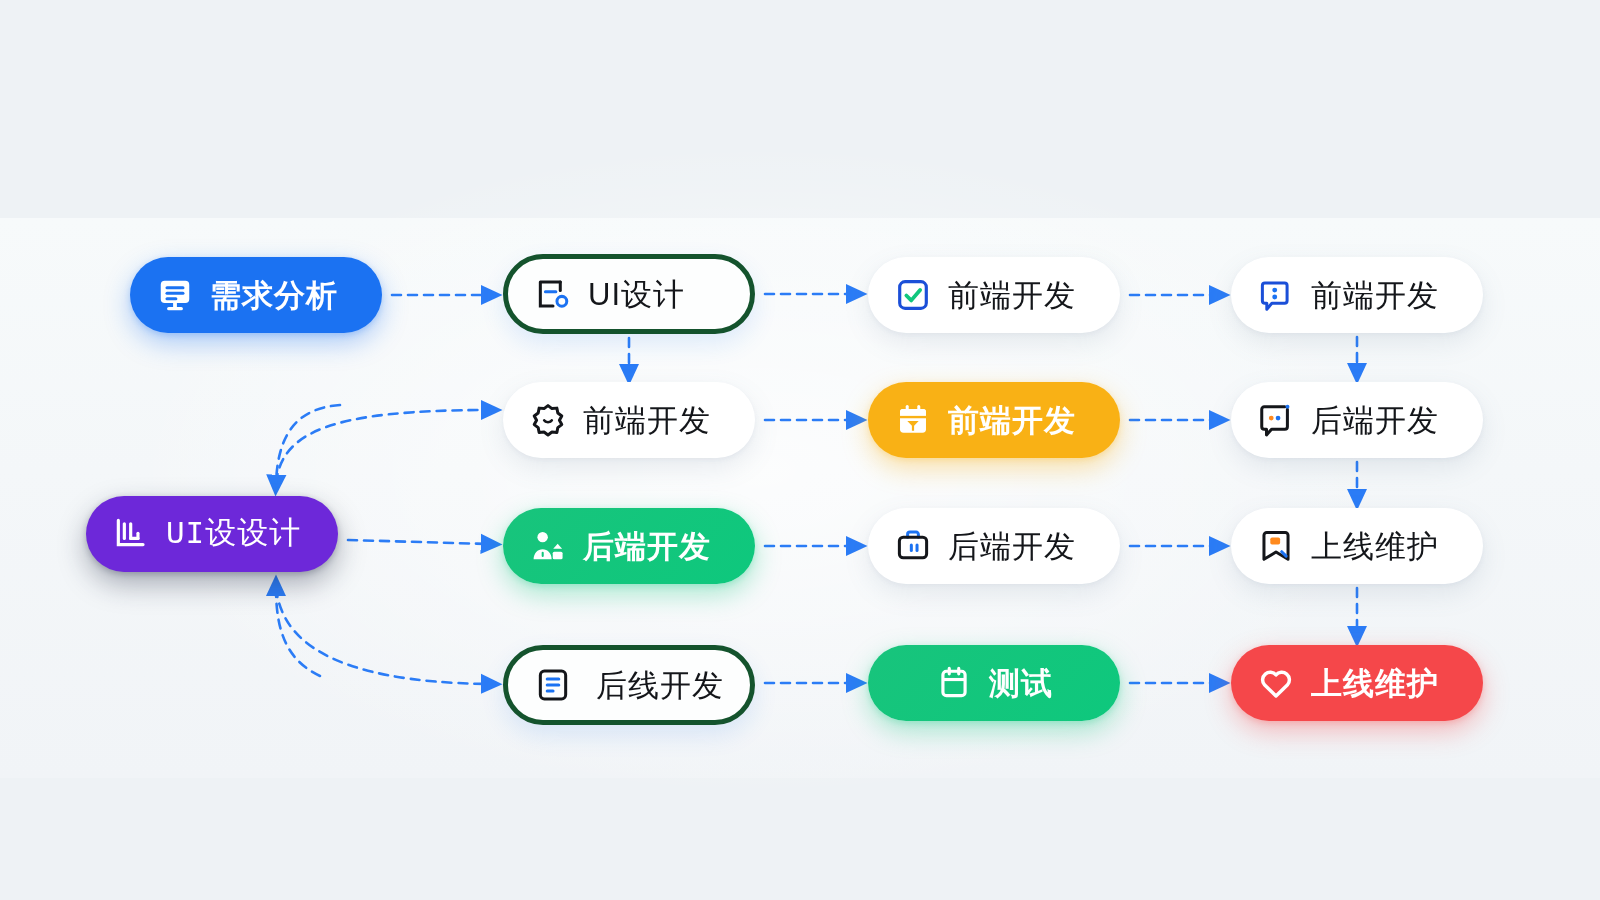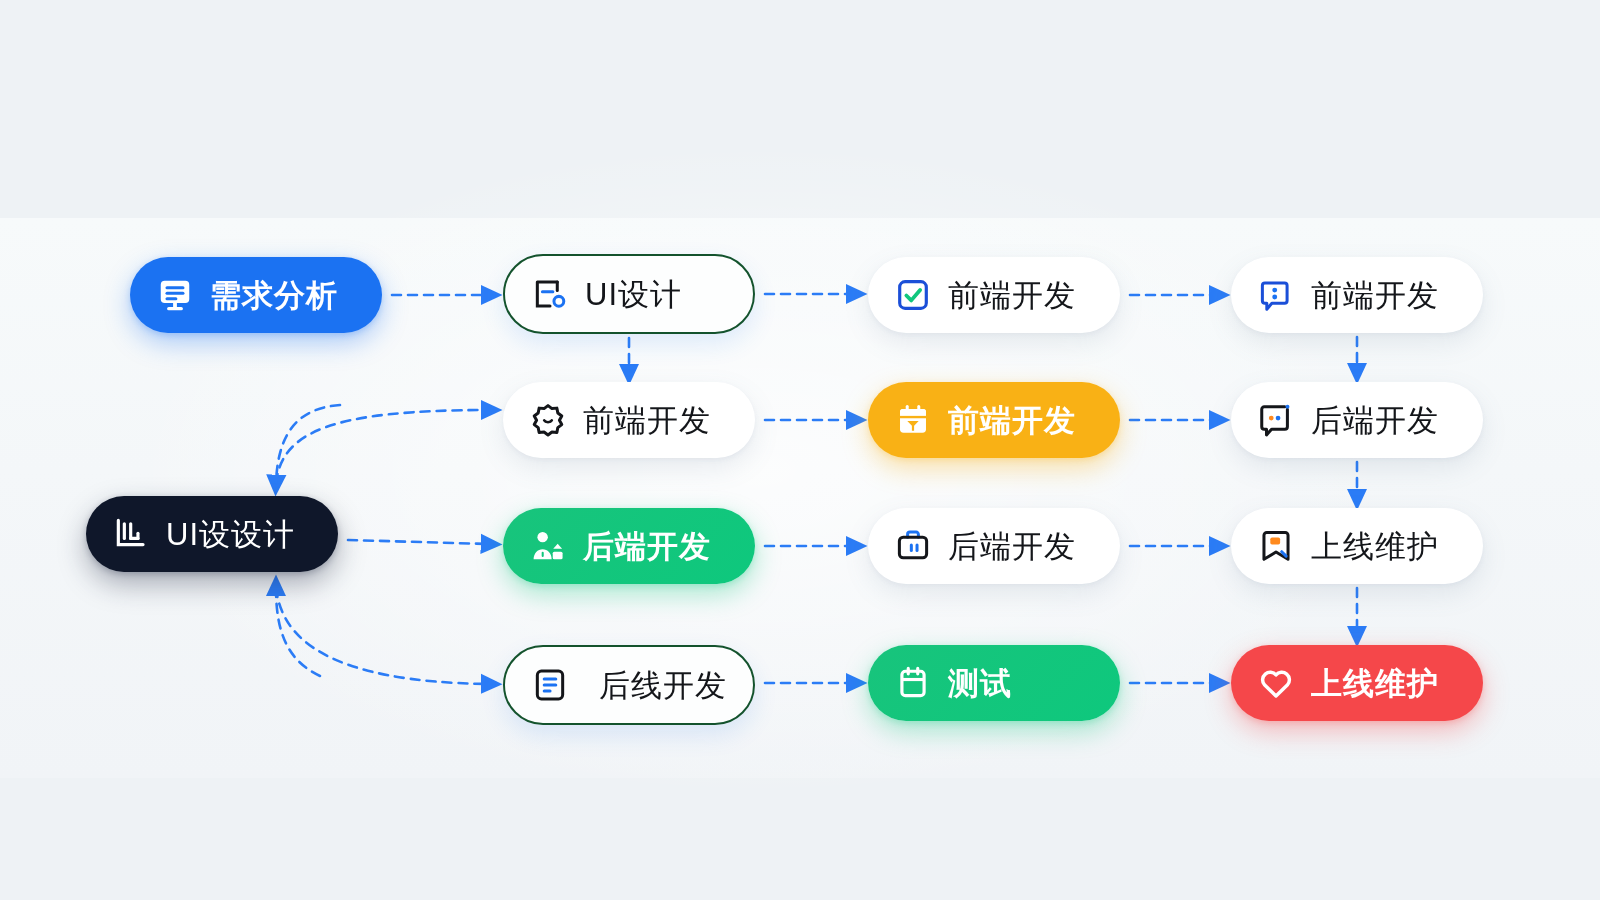--- a/index.html
+++ b/index.html
@@ -70,34 +70,35 @@
 
   
   .v-solid-blue {
     background: #1b72f2;
     box-shadow: 0 10px 26px rgba(27,114,242,0.34), 0 2px 6px rgba(27,114,242,0.22);
   }
   .v-solid-blue .lbl { color: #ffffff; font-weight: 700; }
 
   .v-outline-blue {
     background: #fdfefe;
-    border: 2px solid #14532d;
+    border: 5px solid #14532d;
     box-shadow: 0 10px 24px rgba(27,114,242,0.12);
   }
   .v-outline-blue .lbl { color: #14161a; font-weight: 500; }
 
   .v-white {
     background: #ffffff;
     box-shadow: 0 10px 26px rgba(100,120,150,0.13), 0 2px 5px rgba(100,120,150,0.07);
   }
   .v-white .lbl { color: #14161a; font-weight: 500; }
 
   .v-dark {
-    background: #0f172a;
+    background: #6d28d9;
     box-shadow: 0 12px 28px rgba(30,39,64,0.36), 0 2px 6px rgba(30,39,64,0.24);
+    font-family: Liberation Mono, monospace;
   }
   .v-dark .lbl { color: #ffffff; font-weight: 500; }
 
   .v-amber {
     background: #f9b115;
     box-shadow: 0 10px 26px rgba(249,177,21,0.36), 0 2px 6px rgba(249,177,21,0.22);
   }
   .v-amber .lbl { color: #ffffff; font-weight: 700; }
 
   .v-green {
@@ -290,21 +291,21 @@
       <svg viewBox="0 0 24 24" width="38" height="38" fill="none">
           <rect x="4" y="3.2" width="16" height="17.6" rx="2.6" stroke="#14161a" stroke-width="1.9"></rect>
           <rect x="7.4" y="7.2" width="9.2" height="1.9" rx="0.95" fill="#1b72f2"></rect>
           <rect x="7.4" y="11" width="9.2" height="1.9" rx="0.95" fill="#1b72f2"></rect>
           <rect x="7.4" y="14.8" width="5.6" height="1.9" rx="0.95" fill="#1b72f2"></rect>
         </svg>
     </span>
     <span class="lbl">后线开发</span>
   </div>
 
-  <div class="node v-green" style="left:868px;top:645px;width:252px;height:76px;">
+  <div class="node v-green" style="left:868px;top:645px;width:252px;height:76px;justify-content:center;">
     <span class="ico">
       <svg viewBox="0 0 24 24" width="38" height="38" fill="none">
           <rect x="5" y="4.6" width="14" height="15.4" rx="2.2" stroke="#fff" stroke-width="2"></rect>
           <path d="M5 9.8h14" stroke="#fff" stroke-width="2"></path>
           <path d="M9 2.8v3.4M15 2.8v3.4" stroke="#fff" stroke-width="2" stroke-linecap="round"></path>
         </svg>
     </span>
     <span class="lbl">测试</span>
   </div>
 

